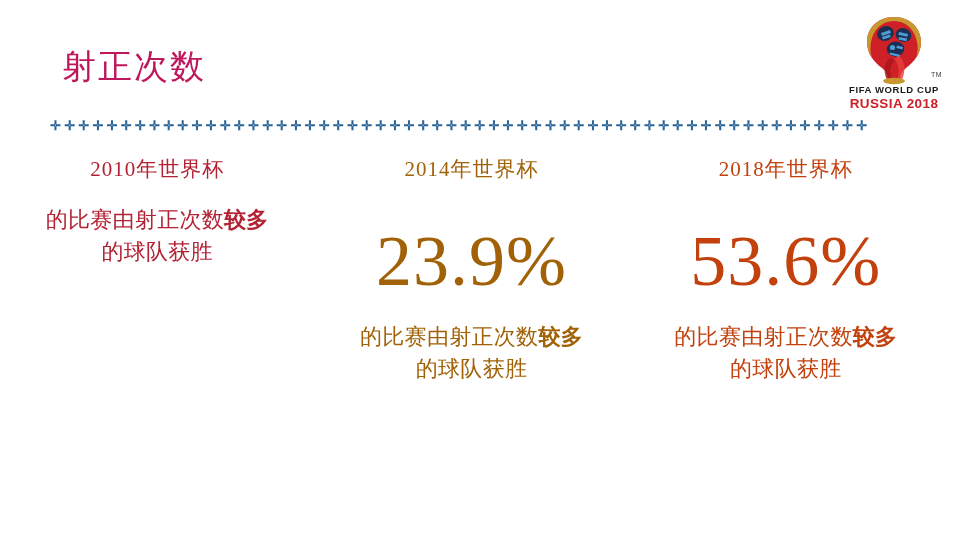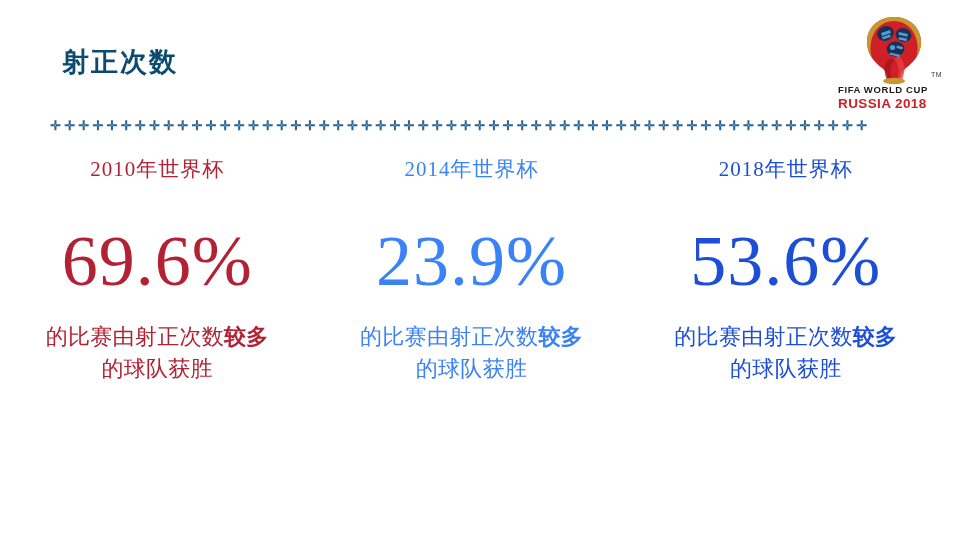--- a/index.html
+++ b/index.html
@@ -13,26 +13,25 @@
     font-family: "Liberation Serif", "DejaVu Serif", serif;
     overflow: hidden;
     position: relative;
   }
 
   
   .slide-title {
     position: absolute;
     left: 62px;
     top: 44px;
-    font-size: 27px;
+    font-size: 34px;
     letter-spacing: 2px;
-    color: #0c4a6e;
+    color: #be185d;
     font-family: "Liberation Serif", "DejaVu Serif", serif;
     white-space: nowrap;
-    font-weight: bold;
   }
 
   
   .logo {
     position: absolute;
     left: 838px;
     top: 14px;
     width: 112px;
     height: 100px;
   }
@@ -45,29 +44,30 @@
   .logo-tm {
     position: absolute;
     right: 8px;
     bottom: 8px;
     font-size: 7px;
     color: #3b3b3b;
     font-family: "Liberation Sans", sans-serif;
     letter-spacing: 0.5px;
   }
   .logo-line1 {
-    text-align: left;
+    text-align: center;
     font-family: "Liberation Sans", sans-serif;
     font-weight: bold;
     font-size: 9.5px;
     letter-spacing: 0.6px;
     color: #1a1a1a;
     margin-top: -2px;
   }
   .logo-line2 {
+    text-align: center;
     font-family: "Liberation Sans", sans-serif;
     font-weight: bold;
     font-size: 13.5px;
     letter-spacing: 0.4px;
     color: #cf2027;
     margin-top: 1px;
   }
 
   
   .divider {
@@ -163,35 +163,34 @@
   <div class="logo-line1">FIFA WORLD CUP</div>
   <div class="logo-line2">RUSSIA 2018</div>
 </div>
 
 <div class="divider">✛✛✛✛✛✛✛✛✛✛✛✛✛✛✛✛✛✛✛✛✛✛✛✛✛✛✛✛✛✛✛✛✛✛✛✛✛✛✛✛✛✛✛✛✛✛✛✛✛✛✛✛✛✛✛✛✛✛</div>
 
 <div class="columns">
 
   <div class="col" style="color: rgb(178, 34, 52);">
     <div class="col-head">2010年世界杯</div>
-    <div class="col-stat">69.6%</div>
     <div class="col-desc">
       <span>的比赛由射正次数</span><b>较多</b><span>的球队获胜</span>
     </div>
   </div>
 
-  <div class="col" style="color: #3b82f6;">
+  <div class="col" style="color: #a16207;">
     <div class="col-head">2014年世界杯</div>
     <div class="col-stat">23.9%</div>
     <div class="col-desc">
       <span>的比赛由射正次数</span><b>较多</b><span>的球队获胜</span>
     </div>
   </div>
 
-  <div class="col" style="color: #1d4ed8;">
+  <div class="col" style="color: #c2410c;">
     <div class="col-head">2018年世界杯</div>
     <div class="col-stat">53.6%</div>
     <div class="col-desc">
       <span>的比赛由射正次数</span><b>较多</b><span>的球队获胜</span>
     </div>
   </div>
 
 </div>
 
 </body></html>

